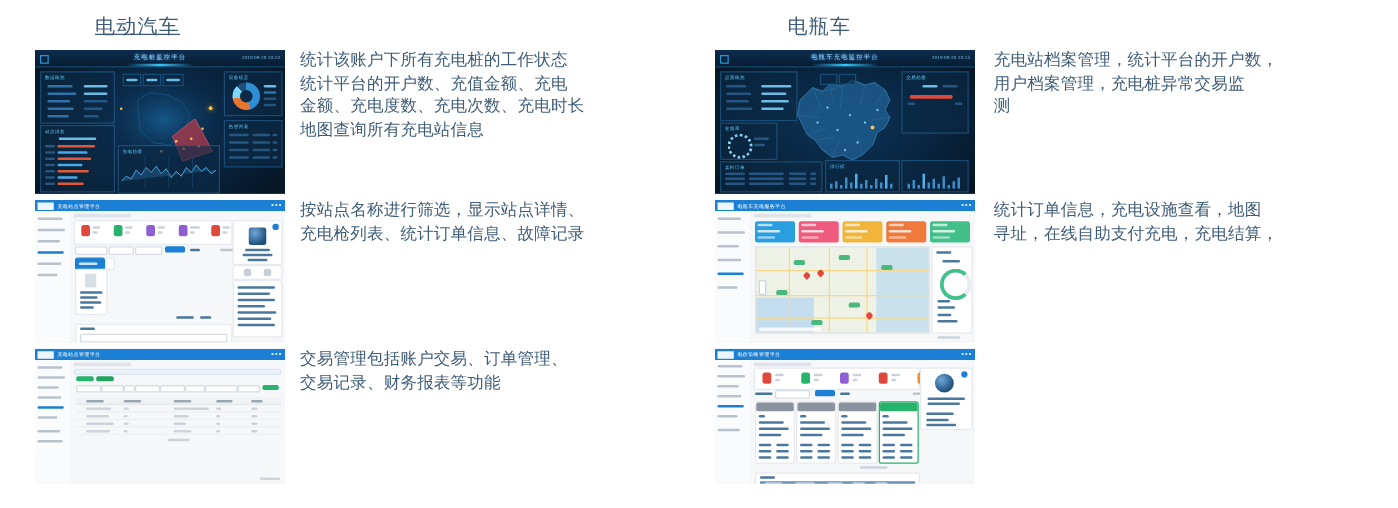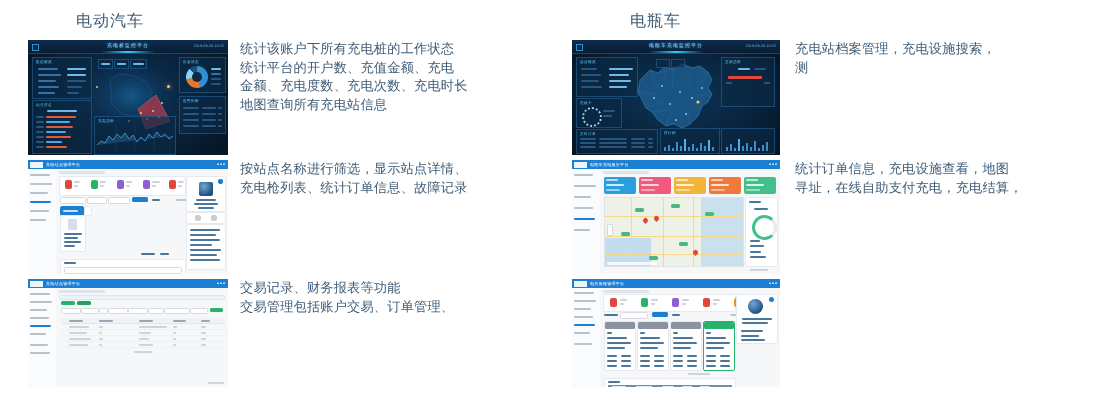--- a/index.html
+++ b/index.html
@@ -16,21 +16,21 @@
   .col-left{left:0;}
   .col-right{left:559px;}
 
   .col-title{
     position:absolute;
     font-size:16px;
     color:#3f5c77;
     letter-spacing:1px;
     white-space:nowrap;
   }
-  .col-left .col-title{left:76px;top:11px;}
+  .col-left .col-title{left:76px;top:11px;text-decoration:underline;}
   .col-right .col-title{left:71px;top:11px;}
 
   
   .row{position:absolute;left:0;width:559px;}
   .row1{top:40px;height:115px;}
   .row2{top:160px;height:115px;}
   .row3{top:279px;height:110px;}
 
   .shot{
     position:absolute;
@@ -434,22 +434,22 @@
               <div class="cellbar" style="left:140px;top:1.5px;width:5px;"></div>
             </div>
 
             <div class="cellbar" style="left:78px;top:63px;width:18px;"></div>
             <div class="cellbar" style="left:152px;top:94px;width:16px;"></div>
           </div>
         </div>
       </div>
 
       <div class="desc">
+        <div>交易管理包括账户交易、订单管理、</div>
         <div>交易记录、财务报表等功能</div>
-        <div>交易管理包括账户交易、订单管理、</div>
       </div>
     </div>
   </div>
 
   <div class="col col-right">
     <div class="col-title">电瓶车</div>
 
     <div class="row row1">
       <div class="shot r1">
         <div class="dash" style="background:radial-gradient(ellipse 70% 75% at 50% 50%, #0d3557 0%, #092540 50%, #04121f 100%);">
@@ -554,21 +554,22 @@
               <rect x="30" y="6" width="2" height="10" fill="#3b8cc7"></rect>
               <rect x="34" y="13" width="2" height="3" fill="#3b8cc7"></rect>
               <rect x="38" y="10" width="2" height="6" fill="#3b8cc7"></rect>
               <rect x="42" y="7" width="2" height="9" fill="#3b8cc7"></rect>
             </svg>
           </div>
         </div>
       </div>
 
       <div class="desc">
-        <div>充电站档案管理，充电设施搜索，</div>
+        <div>充电站档案管理，统计平台的开户数，</div>
+        <div>用户档案管理，充电桩异常交易监</div>
         <div>测</div>
       </div>
     </div>
 
     <div class="row row2">
       <div class="shot r2">
         <div class="adm">
           <div class="topbar"></div>
           <div class="logo"></div>
           <div class="topttl">电瓶车充电服务平台</div>

